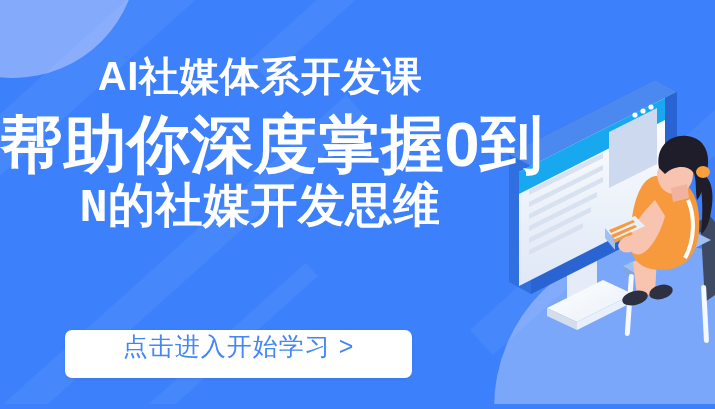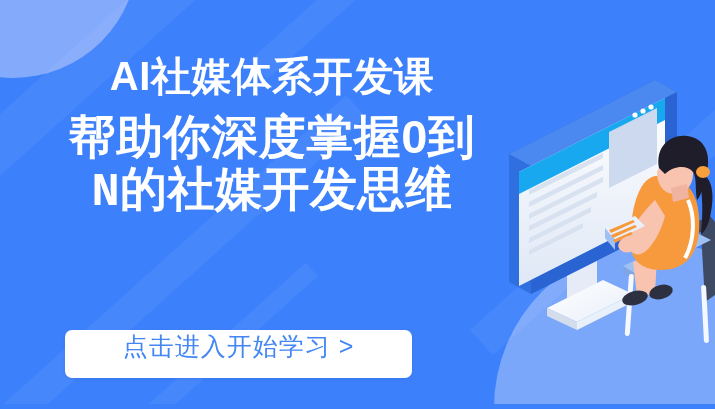--- a/index.html
+++ b/index.html
@@ -43,33 +43,33 @@
   .stripe-d{left:470px; top:330px;  width:330px; height:34px; transform:rotate(-42deg);}
   .stripe-e{left:120px; top:430px;  width:250px; height:18px; transform:rotate(-42deg);}
 
   .bg-bottom-strip{
     position:absolute;left:0;bottom:0;width:100%;height:5px;background:#3d80fc;
   }
 
   
   .copy{
     position:absolute;
-    left:12px; top:56px;
+    left:0; top:56px;
     width:520px;
   }
   .headline{
     color:#ffffff;
     font-weight:bold;
     letter-spacing:0.5px;
     text-align:center;
     white-space:nowrap;
     line-height:1;
   }
   .headline-1{font-size:40px; margin-bottom:17px;}
-  .headline-2{font-size:47px; margin-bottom:9px;}
+  .headline-2{font-size:63px; margin-bottom:9px;}
   .headline-3{font-size:47px;font-family:Liberation Mono, monospace;}
 
   
   .cta{
     position:absolute;
     left:65px; top:330px;
     width:347px; height:48px;
     background:#ffffff;
     border-radius:7px;
     display:flex;

